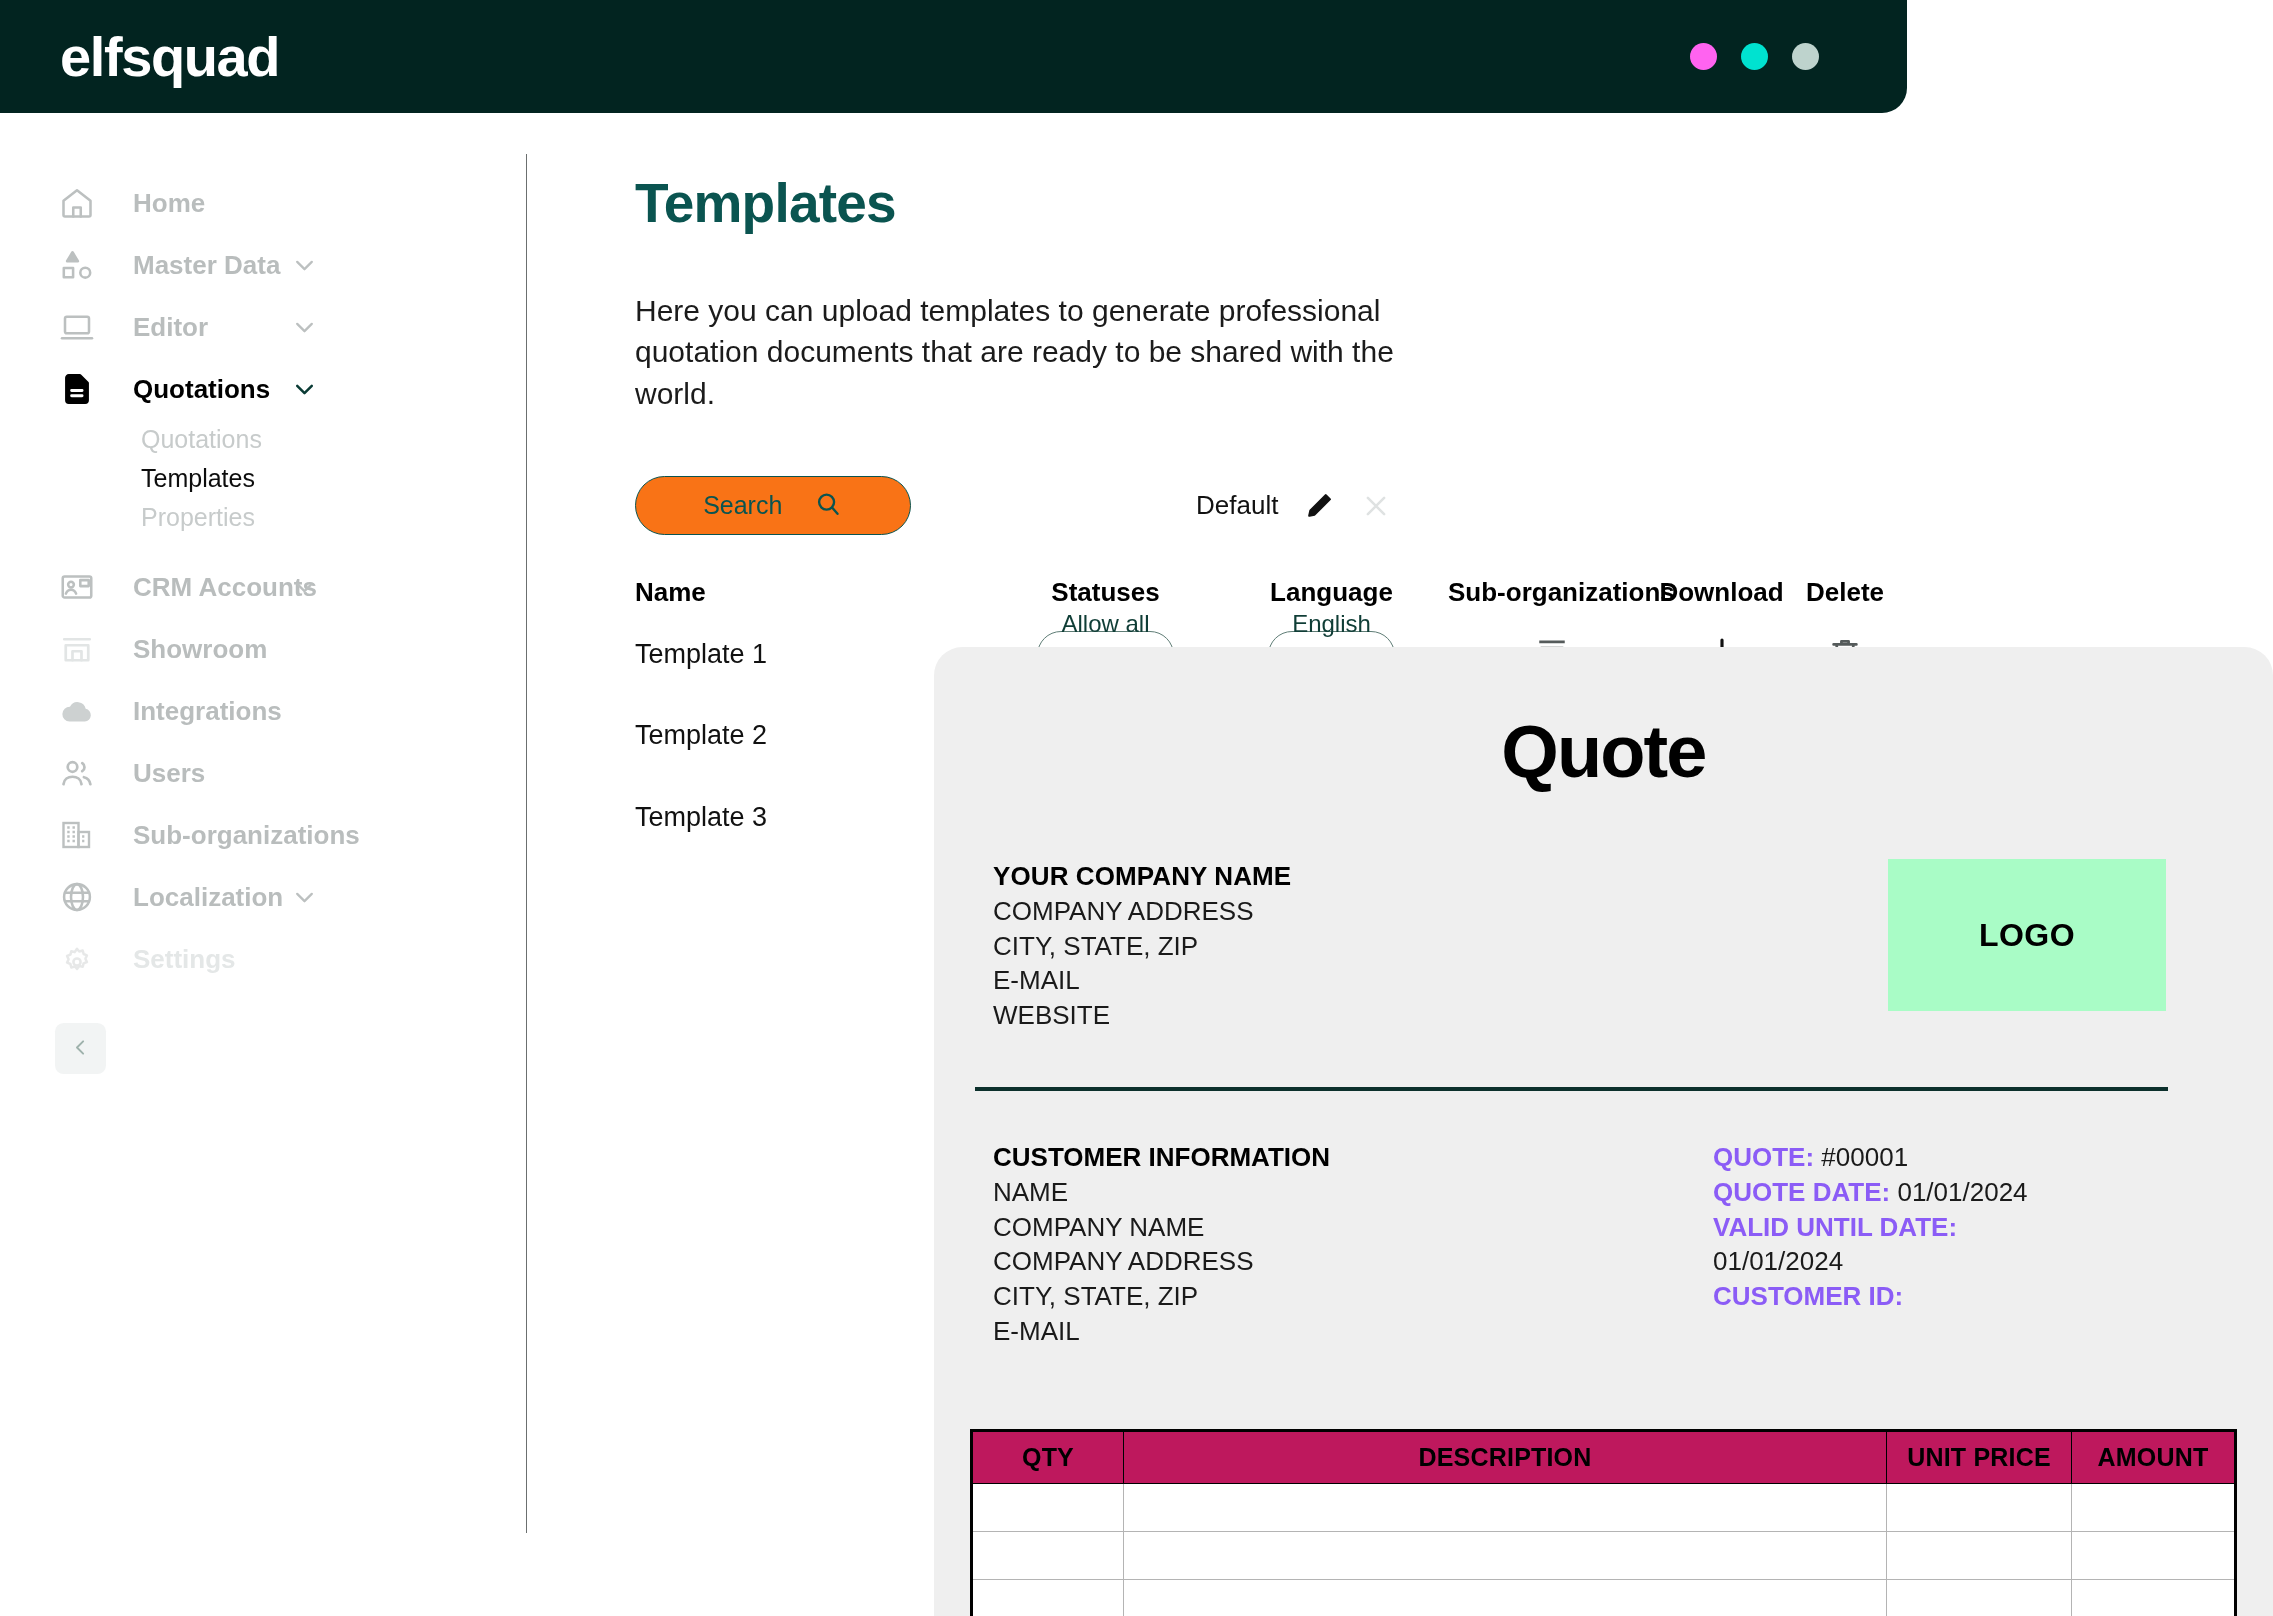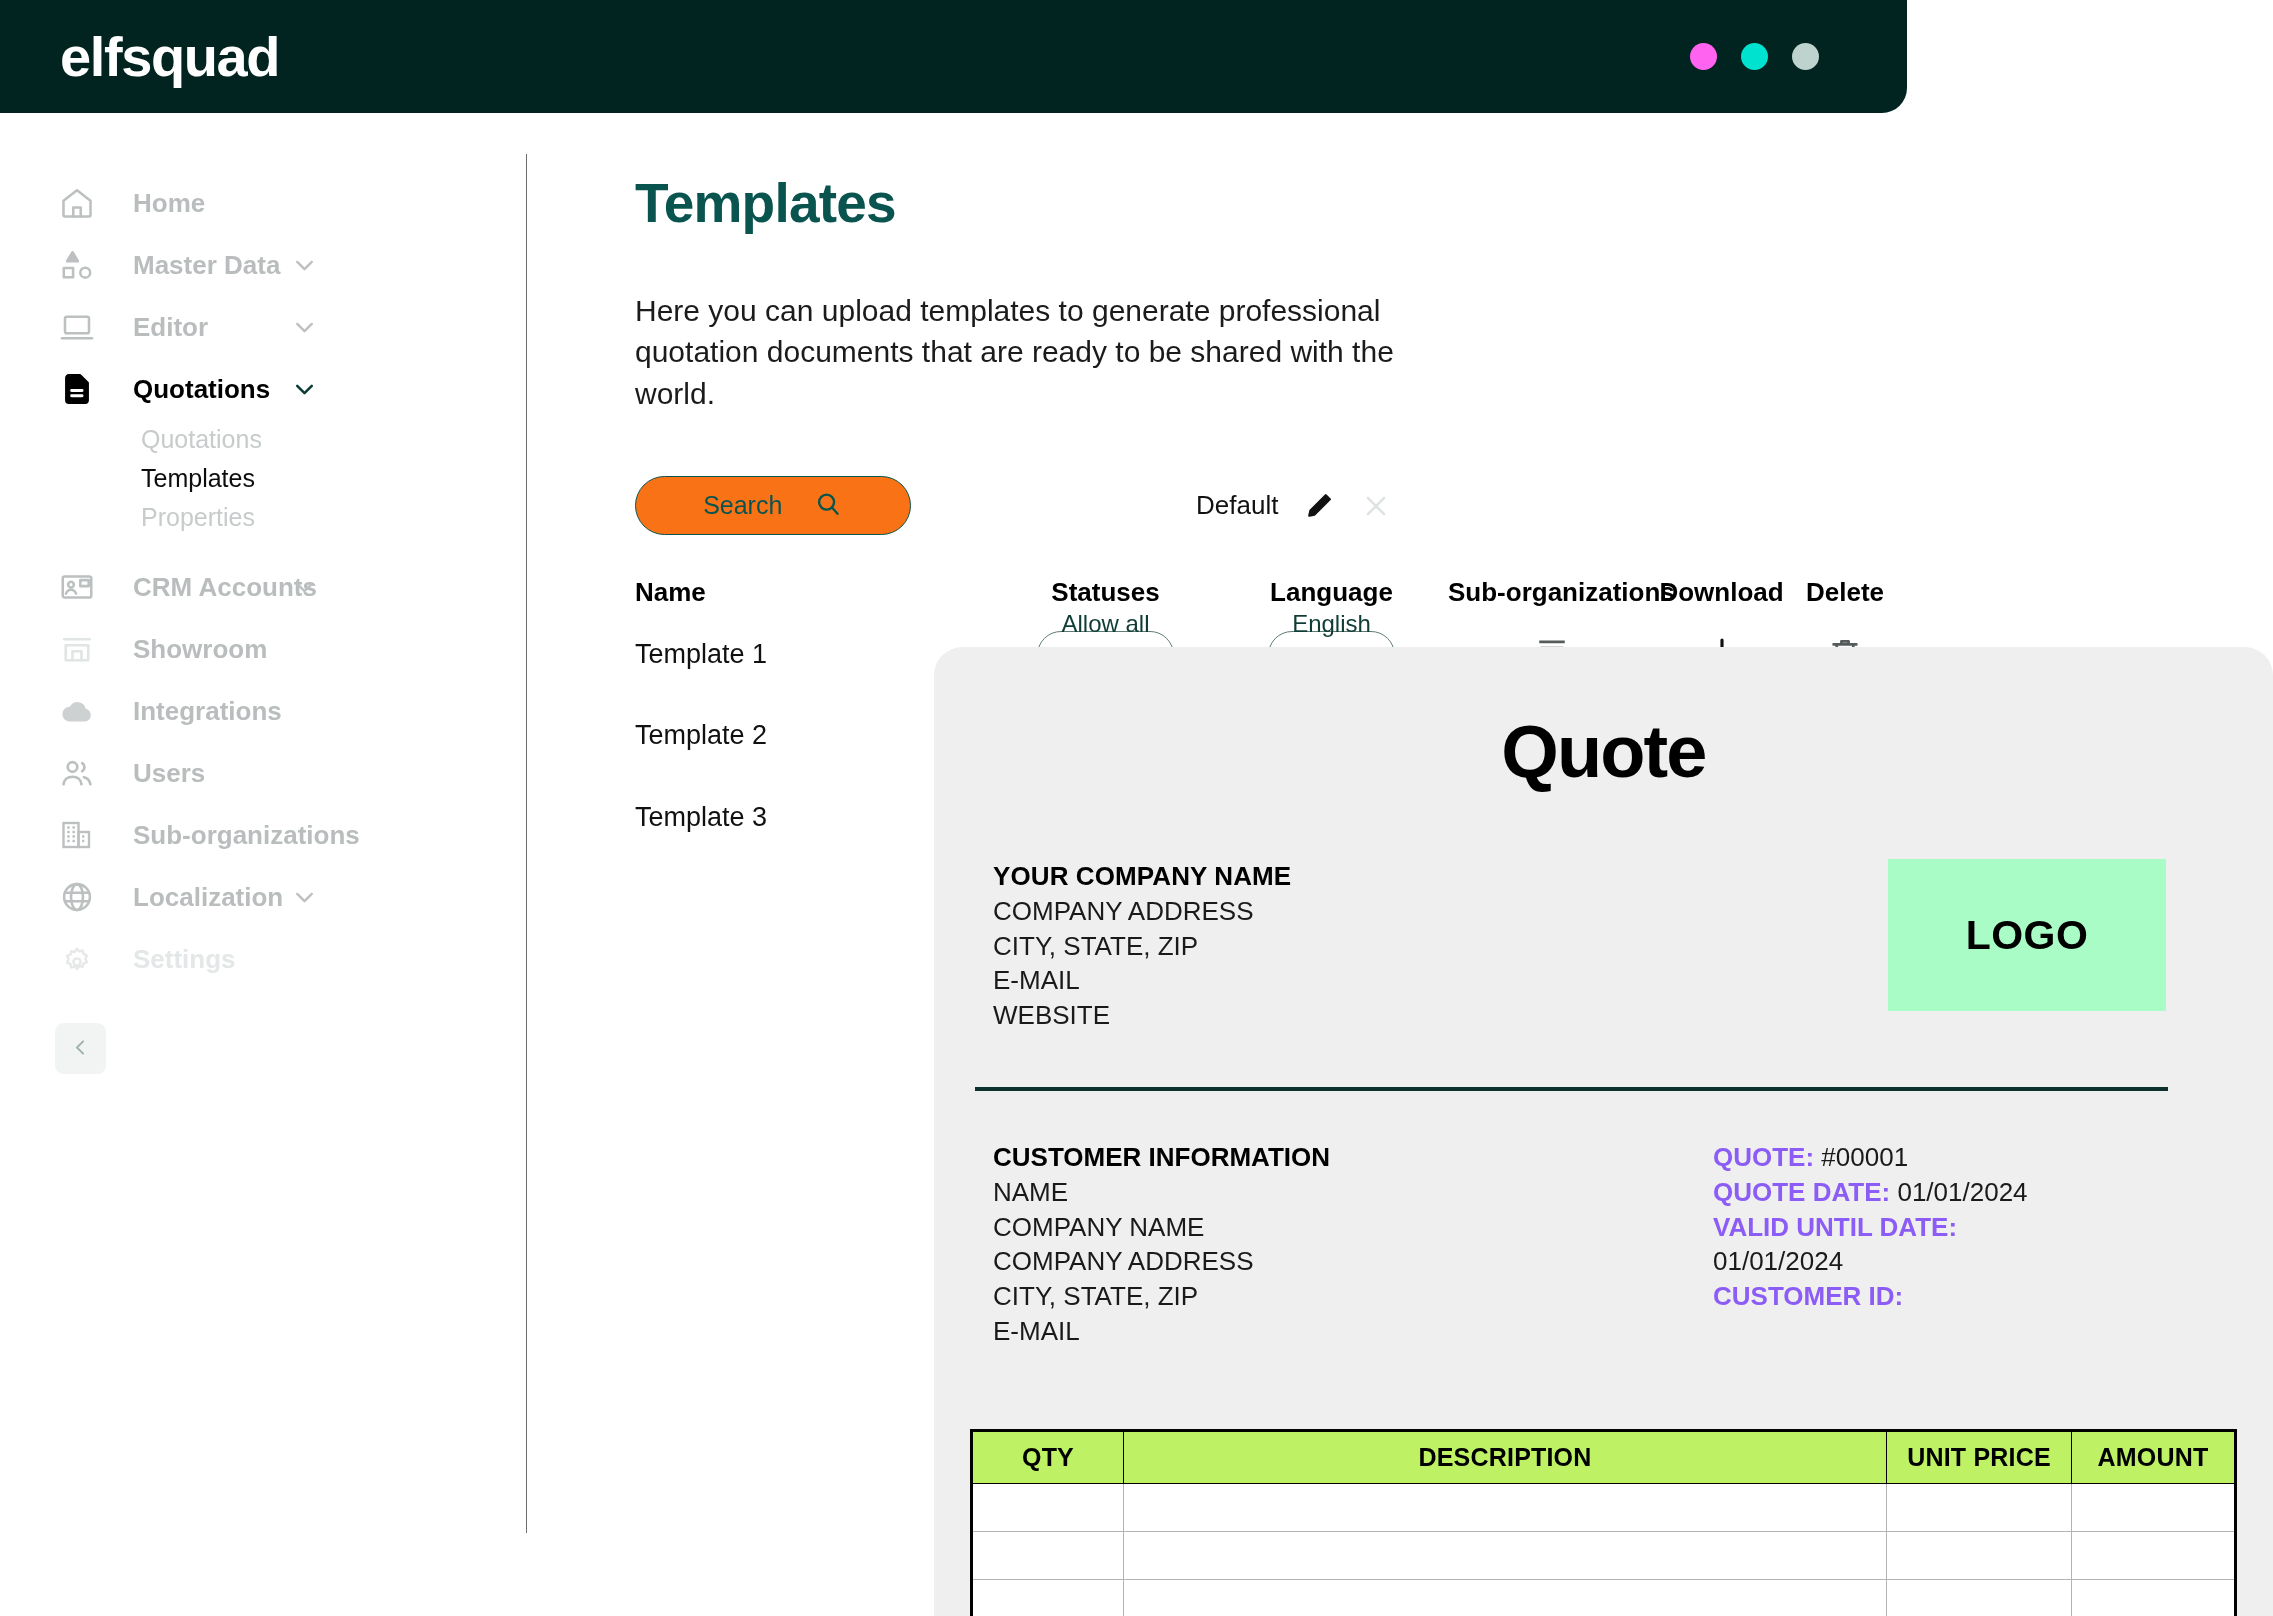--- a/index.html
+++ b/index.html
@@ -155,21 +155,21 @@
   .q-topgrid {
     display: flex; justify-content: space-between; align-items: flex-start;
     margin: 65px 107px 0 59px;
   }
   .q-company { line-height: 1.34; }
   .q-company .b { font-size: 26px; font-weight: 700; color: #000; letter-spacing: 0.1px;}
   .q-company .n { font-size: 26px; font-weight: 400; color: #1a1a1a; }
   .q-logo {
     width: 278px; height: 152px; background: #a9fcc6;
     display: flex; align-items: center; justify-content: center;
-    font-size: 41px; font-weight: 700; color: #000; letter-spacing: 0.5px;
+    font-size: 32px; font-weight: 700; color: #000; letter-spacing: 0.5px;
   }
   .q-hr {
     height: 3.8px; background: #0c302c;
     margin: 54px 105px 0 41px;
   }
   .q-midgrid { display: flex; justify-content: space-between; margin: 49px 103px 0 59px; }
   .q-cust { line-height: 1.34; }
   .q-cust .b { font-size: 26px; font-weight: 700; color: #000; }
   .q-cust .n { font-size: 26px; font-weight: 400; color: #1a1a1a; }
   .q-meta { line-height: 1.34; width: 457px; }
@@ -177,21 +177,21 @@
   .q-meta b { font-weight: 700; color: #8b5cf6; }
 
   .q-table {
     margin: 80px 36px 0 36px;
     border: 3.8px solid #000;
     border-collapse: collapse;
     width: calc(100% - 72px);
     background: #fff;
   }
   .q-table th {
-    background: #bef264; color: #000;
+    background: #be185d; color: #000;
     font-size: 25px; font-weight: 700;
     height: 53px; border: 1.9px solid #000;
     letter-spacing: 0.2px;
   }
   .q-table td {
     height: 48px; border: 1px solid #b4b4b4;
     background: #fff;
   }
   .q-table .col-qty  { width: 152px; }
   .q-table .col-unit { width: 185px; }

